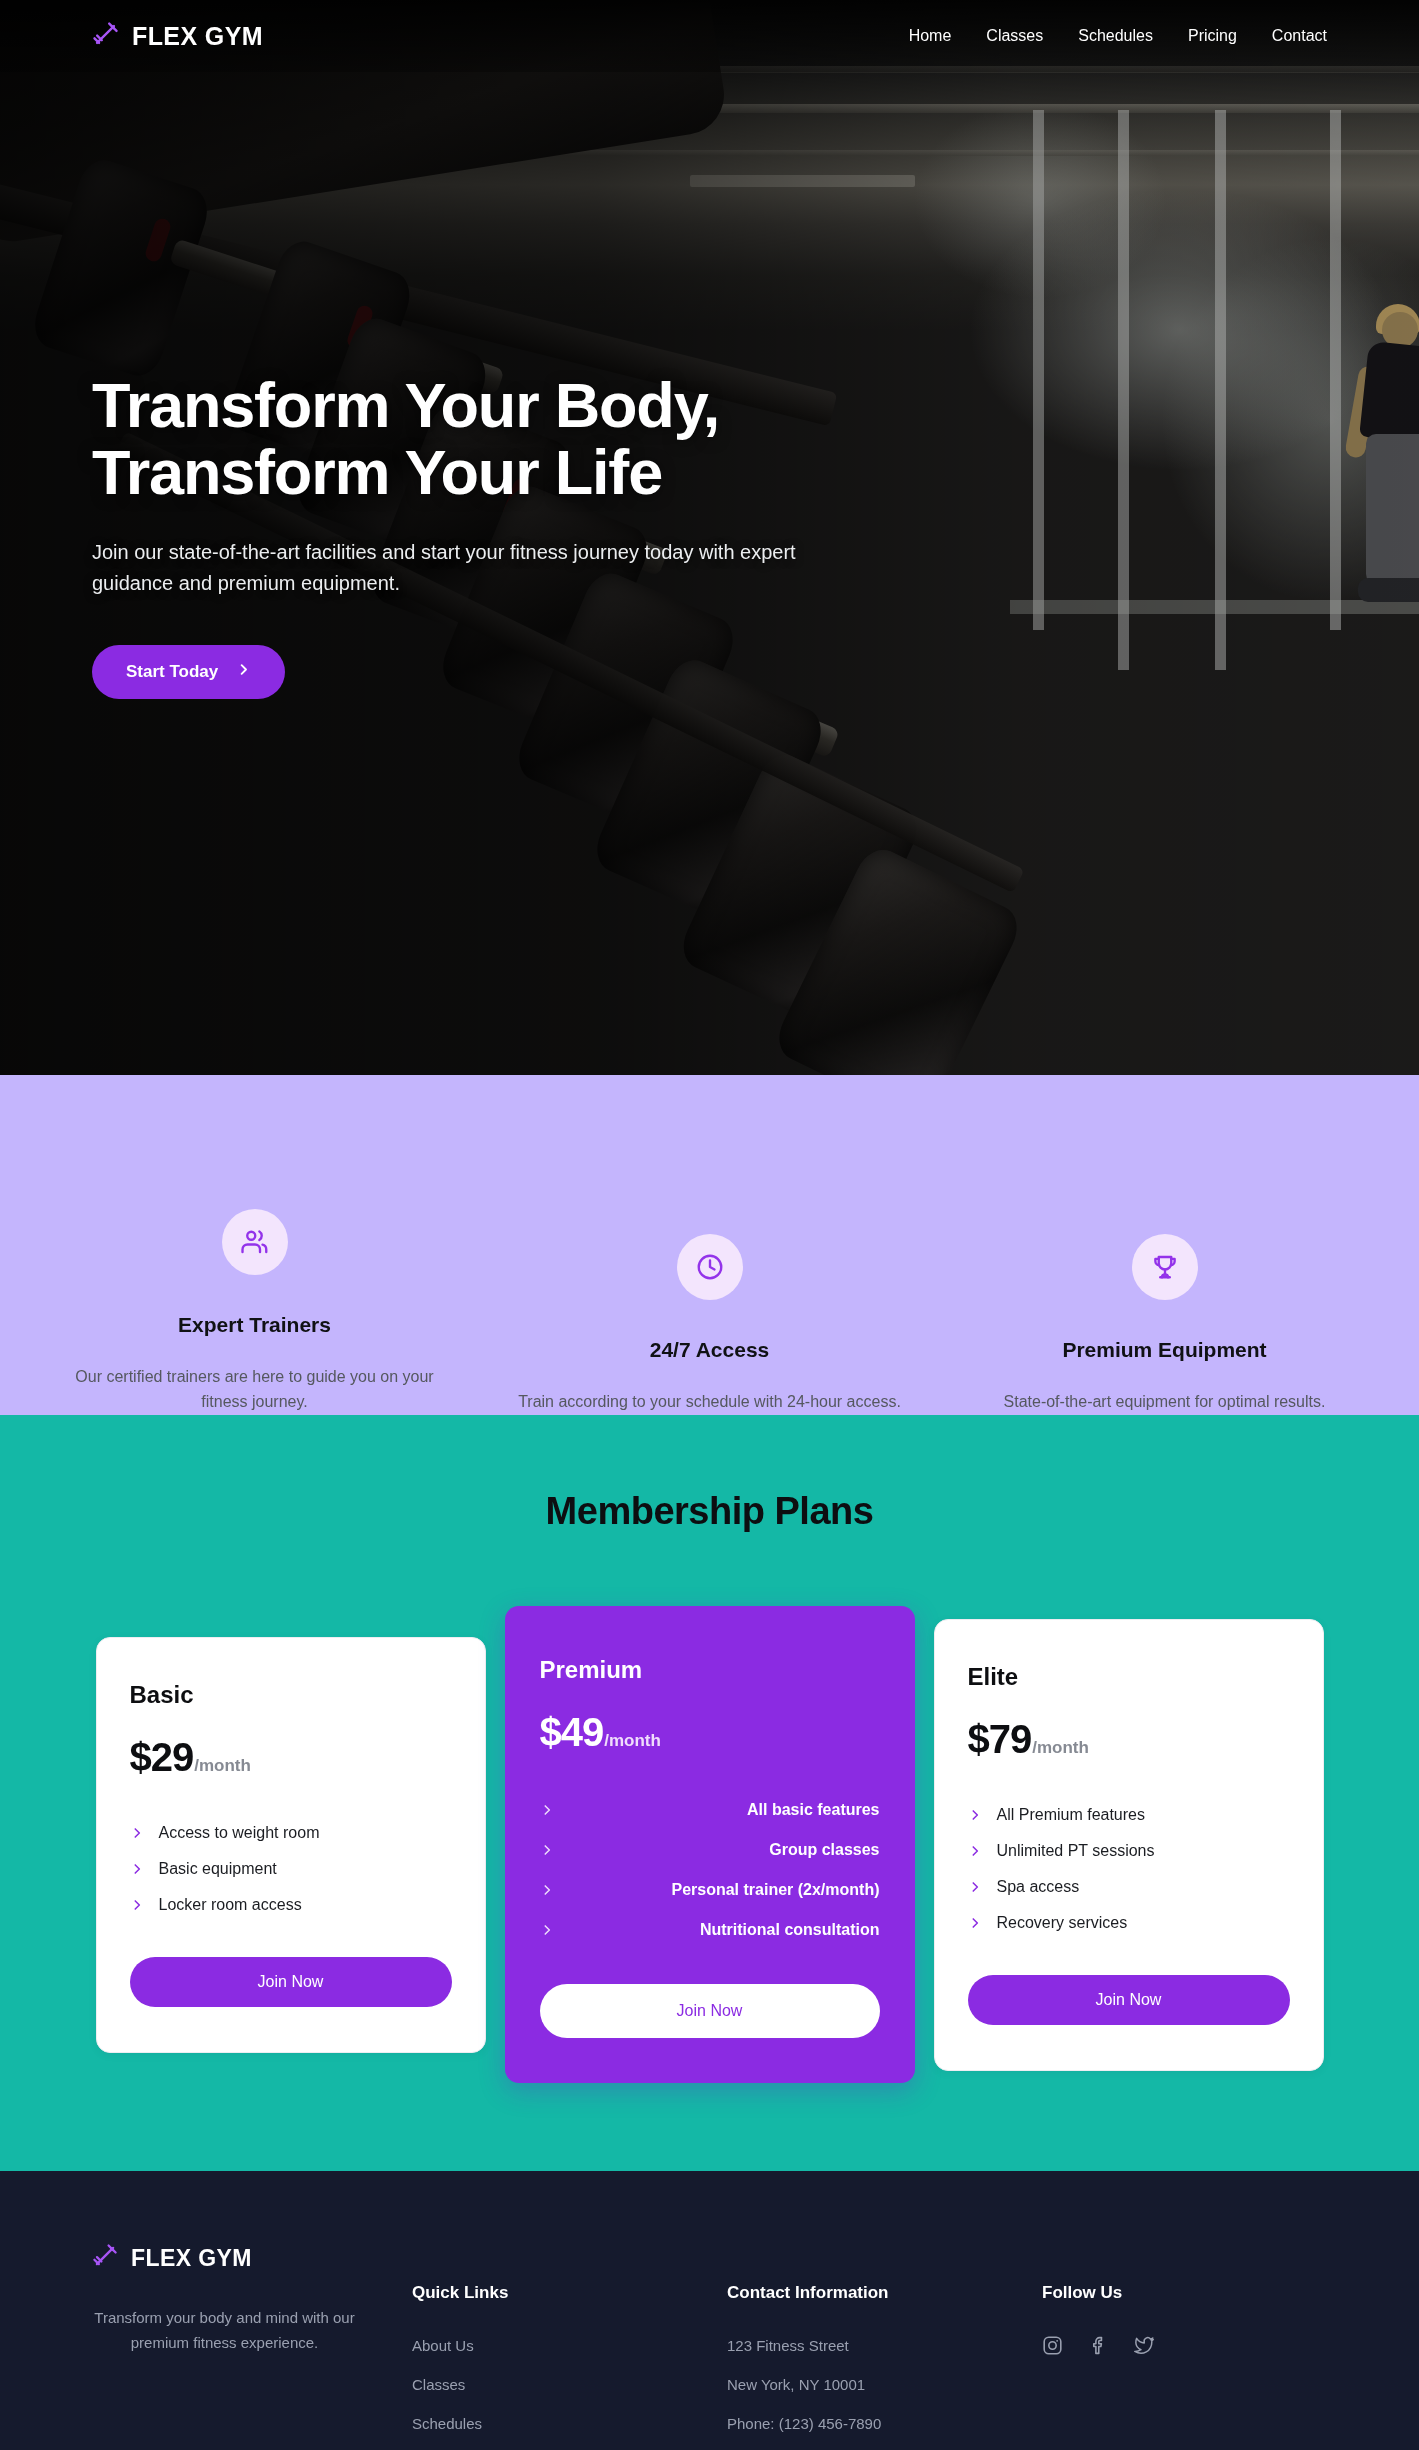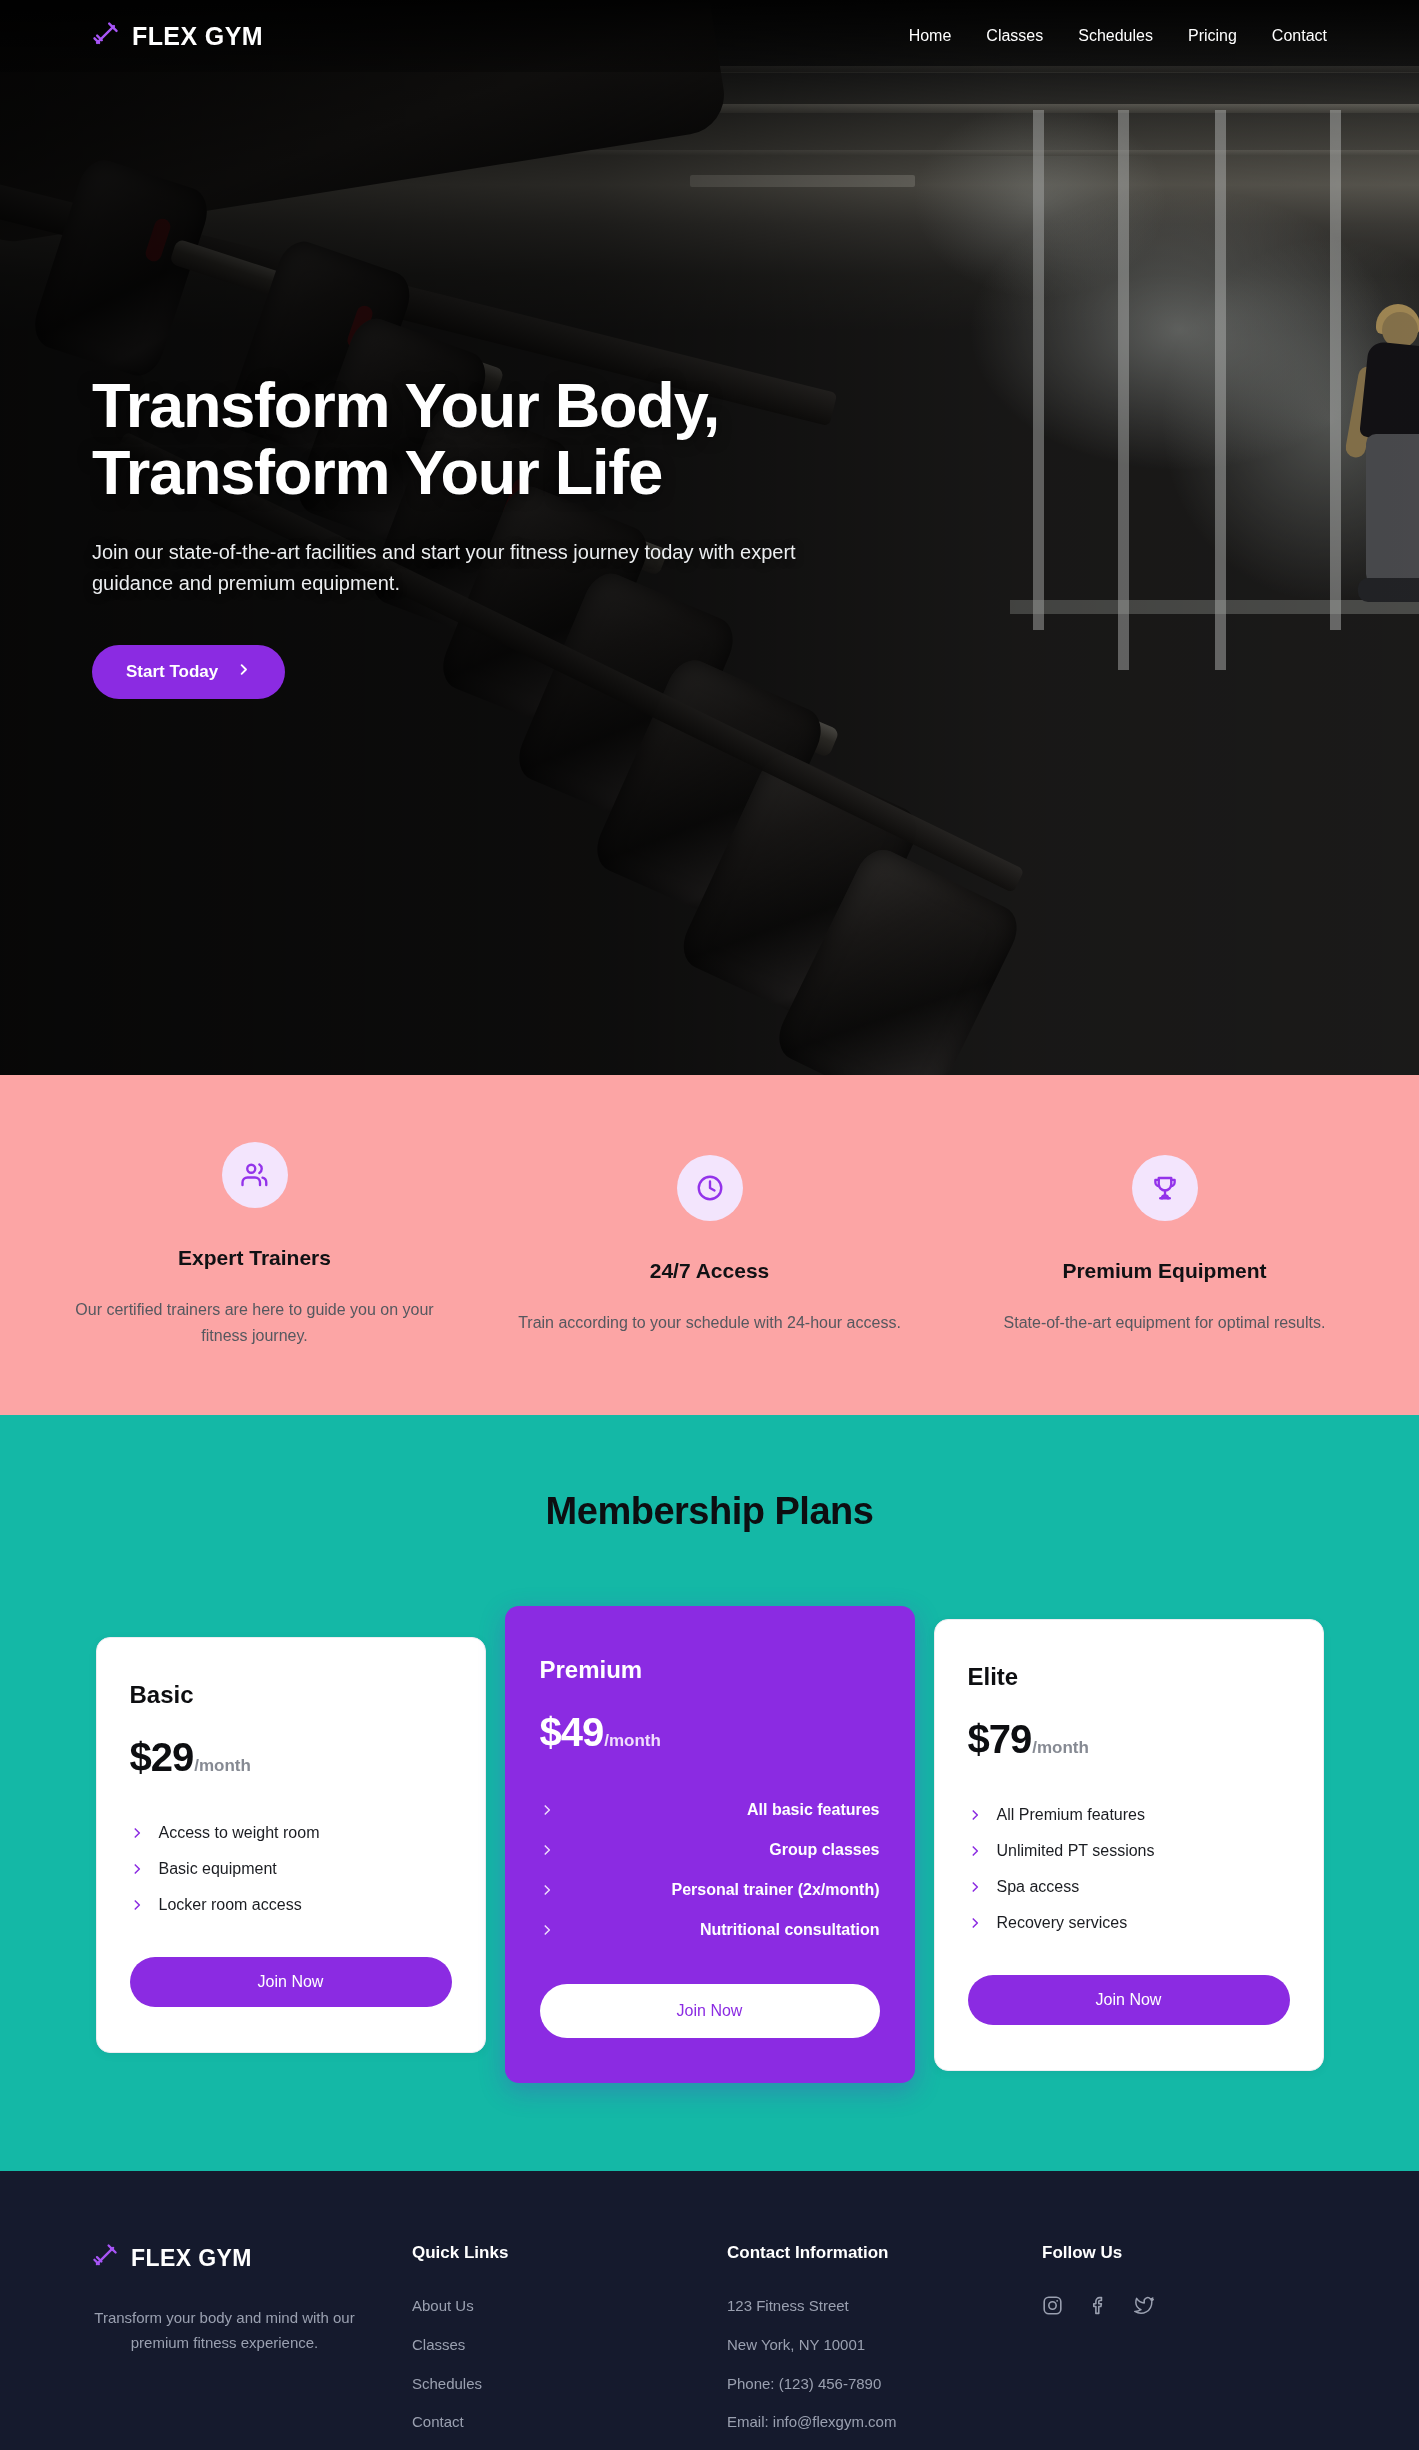--- a/index.html
+++ b/index.html
@@ -116,22 +116,22 @@
   }
   .btn-start {
     margin-top:46px; display:inline-flex; align-items:center; gap:18px;
     background:#8B2BE2; color:#fff; border:none; cursor:pointer;
     font-size:17px; font-weight:bold; padding:17px 34px; border-radius:999px;
     font-family:"Liberation Sans", sans-serif;
   }
 
   
   .features {
-    width:1419px; height:340px; background:#fca5a5;
-    display:flex; align-items:center; justify-content:center;
+    width:1419px; height:340px; background:#c4b5fd;
+    display:flex; align-items:flex-end; justify-content:center;
   }
   .feature { width:455px; text-align:center; padding:0 28px; }
   .f-circle {
     width:66px; height:66px; border-radius:50%; background:#F3E5FD;
     margin:0 auto 38px; display:flex; align-items:center; justify-content:center;
   }
   .f-title { font-size:21px; font-weight:bold; color:#101114; margin-bottom:27px; }
   .f-desc { font-size:16px; color:#55585f; line-height:1.6; }
 
   
@@ -174,21 +174,21 @@
   
   .footer { width:1419px; background:#151A2D; padding:72px 92px 0; }
   .footer-cols { display:flex; }
   .fc-brand { width:320px; }
   .fc-links { width:315px; }
   .fc-contact { width:315px; }
   .fc-social { width:auto; }
   .f-brandrow { display:flex; align-items:center; gap:13px; margin-bottom:33px; }
   .f-brandname { color:#fff; font-size:23px; font-weight:bold; letter-spacing:.4px; }
   .f-tagline { color:#9aa0b0; font-size:15px; line-height:1.65; max-width:265px;text-align:center; }
-  .f-head { color:#ffffff; font-size:17px; font-weight:bold; margin-bottom:32px; }
+  .f-head { color:#ffffff; font-size:17px; font-weight:bold; margin-bottom:32px;margin-top:40px; }
   .f-item { color:#9aa0b0; font-size:15px; line-height:1.45; margin-bottom:17px; text-decoration:none; display:block; }
   .socials { display:flex; gap:25px; align-items:center; }
   .social-icon { color:#9aa0b0; display:flex; cursor:pointer; }
 </style>
 </head>
 <body>
 
 <div class="page">
 
   <section class="hero">

